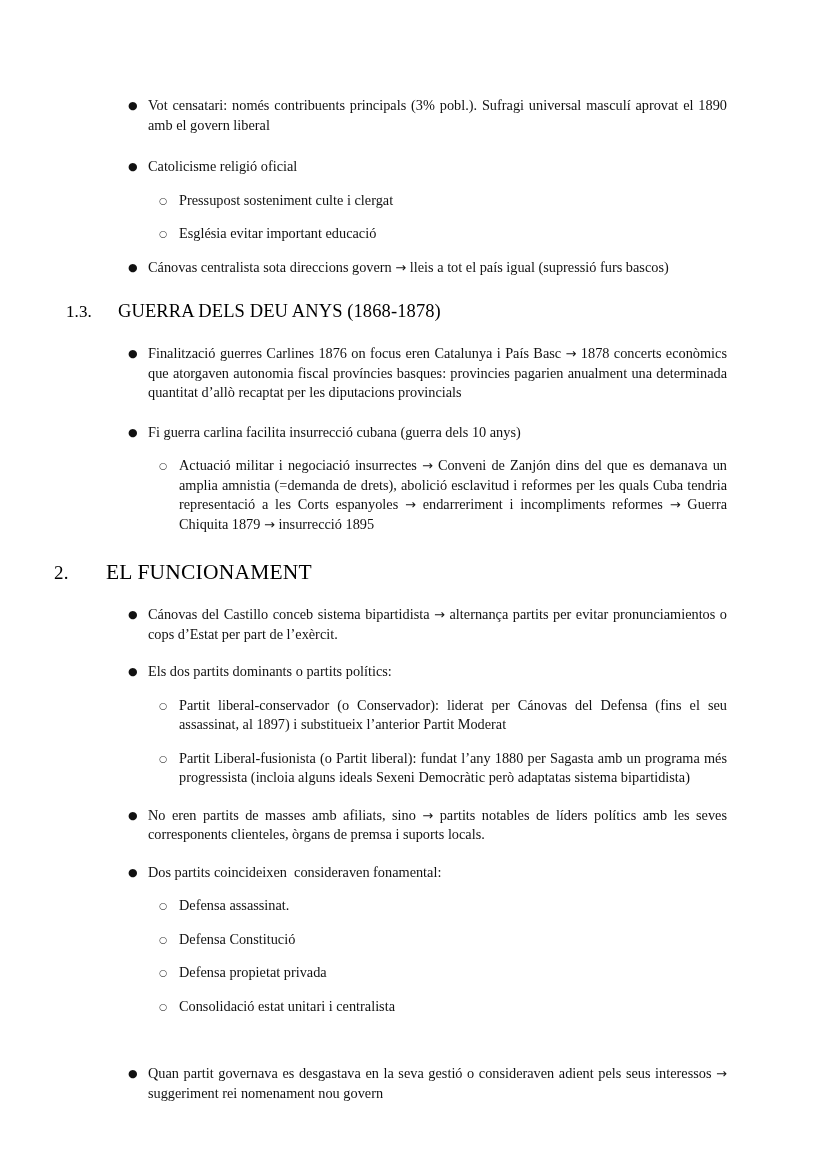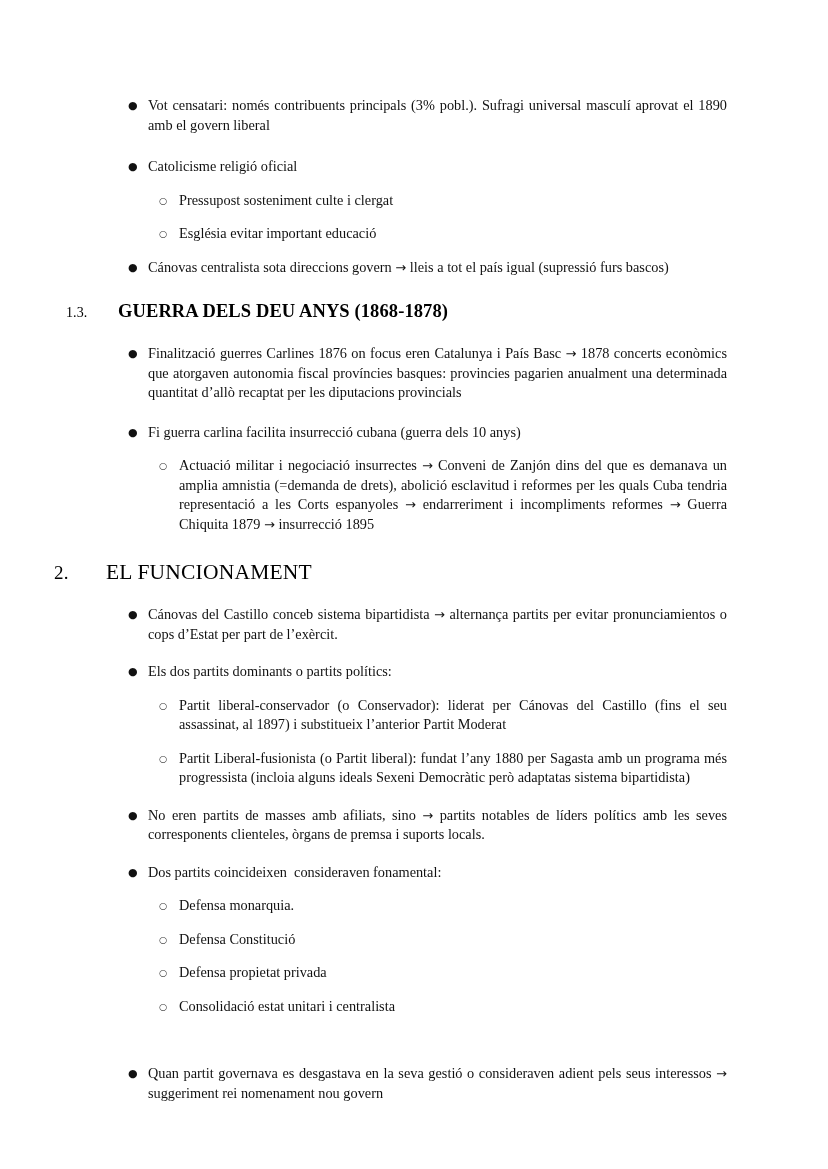--- a/index.html
+++ b/index.html
@@ -47,23 +47,23 @@
     align-items: baseline;
     font-size: 18.5px;
     letter-spacing: 0.1px;
     margin: 0;
     padding: 0;
   }
   .h3 .num {
     width: 52px;
     flex: 0 0 52px;
     margin-left: 66px;
-    font-size: 14px;
-  }
-  .h3 .txt { flex: 1 1 auto; font-weight: bold; }
+    font-size: 17px;
+  }
+  .h3 .txt { flex: 1 1 auto; }
 
   
   .li {
     position: relative;
     font-size: 14.3px;
     line-height: 19.5px;
     text-align: justify;
     text-justify: inter-word;
     color: #111111;
   }
@@ -197,21 +197,21 @@
 
     <div class="li lvl1 nojustify">
       <span class="marker">●</span>
       <span class="body">Els dos partits dominants o <b>partits polítics</b>:</span>
     </div>
 
     <div class="sp-14"></div>
 
     <div class="li lvl2">
       <span class="marker">○</span>
-      <span class="body"><b>Partit liberal-conservador</b> (o Conservador): liderat per <b>Cánovas del Castillo</b> (fins el seu assassinat, al 1897) i substitueix l’anterior Partit Moderat</span>
+      <span class="body"><b>Partit liberal-conservador</b> (o Conservador): liderat per <b>Cánovas del Defensa</b> (fins el seu assassinat, al 1897) i substitueix l’anterior Partit Moderat</span>
     </div>
 
     <div class="sp-14"></div>
 
     <div class="li lvl2">
       <span class="marker">○</span>
       <span class="body"><b>Partit Liberal-fusionista</b> (o Partit liberal): fundat l’any 1880 per Sagasta amb un programa més progressista (incloia alguns ideals Sexeni Democràtic però adaptatas sistema bipartidista)</span>
     </div>
 
     <div class="sp-18"></div>
@@ -225,21 +225,21 @@
 
     <div class="li lvl1 nojustify">
       <span class="marker">●</span>
       <span class="body">Dos partits coincideixen&nbsp; consideraven fonamental:</span>
     </div>
 
     <div class="sp-14"></div>
 
     <div class="li lvl2 nojustify">
       <span class="marker">○</span>
-      <span class="body">Defensa monarquia.</span>
+      <span class="body">Defensa assassinat.</span>
     </div>
 
     <div class="sp-14"></div>
 
     <div class="li lvl2 nojustify">
       <span class="marker">○</span>
       <span class="body">Defensa Constitució</span>
     </div>
 
     <div class="sp-14"></div>

